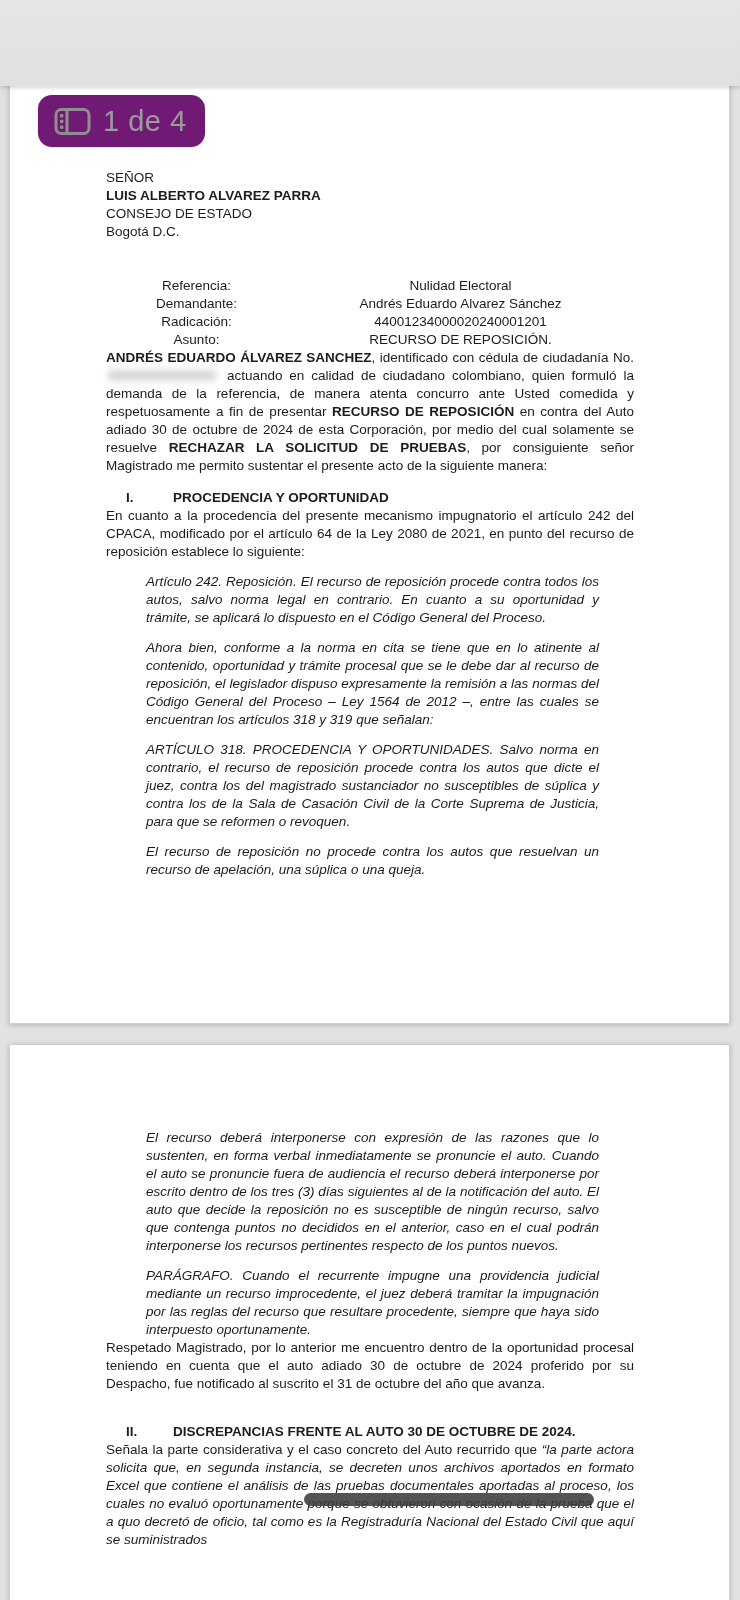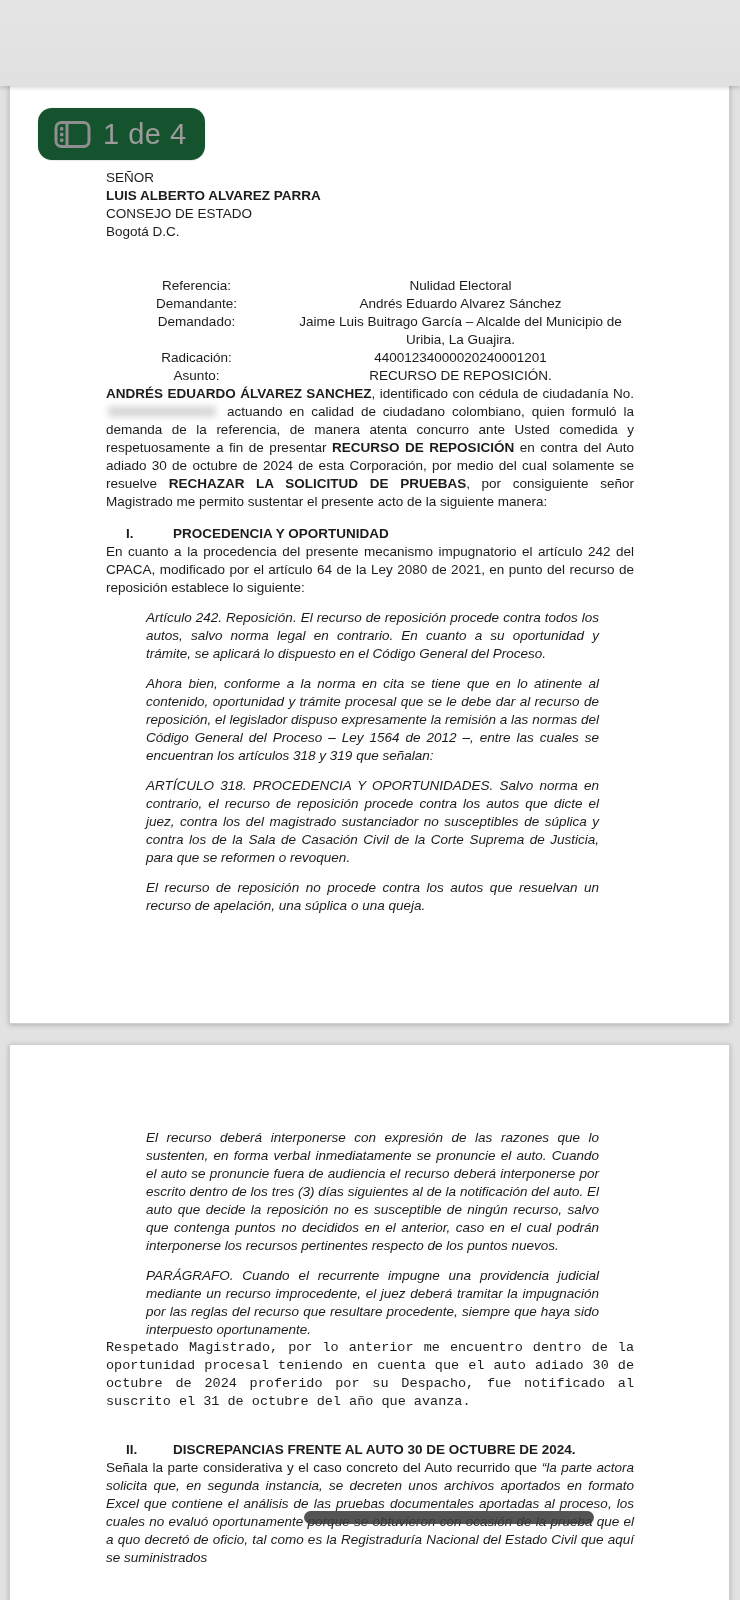--- a/index.html
+++ b/index.html
@@ -28,23 +28,23 @@
     box-shadow: 0 1px 5px rgba(0,0,0,0.22);
     box-sizing: border-box;
     z-index: 1;
   }
   #page-1 { top: 80px; height: 944px; }
   #page-2 { top: 1044px; height: 760px; }
   .page-inner { padding: 0 95px 0 96px; }
 
   
   .page-pill {
-    position: absolute; left: 38px; top: 108px;
+    position: absolute; left: 38px; top: 95px;
     height: 52px; min-width: 112px;
-    background: #14532d;
+    background: #701a75;
     border-radius: 14px;
     box-shadow: 0 0 0 1px rgba(0,0,0,0.03), 0 1px 2px rgba(0,0,0,0.06);
     display: flex; align-items: center;
     padding: 0 18px 0 16px; gap: 12px;
     z-index: 5;
     color: #9c9c9c;
   }
   .page-pill .pill-label {
     font-size: 29px; letter-spacing: 0.5px; color: #9c9c9c;
     white-space: nowrap;
@@ -82,21 +82,21 @@
   blockquote.quote {
     margin: 12px 35px 0 40px;
     font-style: italic;
     text-align: justify;
     line-height: 18px;
   }
   .q-gap { margin-top: 8px; }
   #page-2 blockquote.quote:first-child { margin-top: 84px; }
   .q-p2-first { margin-top: 84px !important; }
   .q-p2 { margin-top: 14px; }
-  .respetado { margin-top: 22px; font-family: Liberation Mono, monospace; }
+  .respetado { margin-top: 22px; }
   .closing { margin-top: 12px; }
   .italic { font-style: italic; }
 
   
   .marked { position: relative; font-style: italic; }
   .marked::after {
     content: "";
     position: absolute; left: -4px; right: -2px; top: -3px; height: 13px;
     background: #3c3c3c; opacity: 0.88;
     border-radius: 7px;
@@ -134,24 +134,20 @@
       </div>
 
       <div class="ref-table">
         <div class="ref-row">
           <div class="ref-label">Referencia:</div>
           <div class="ref-value">Nulidad Electoral</div>
         </div>
         <div class="ref-row">
           <div class="ref-label">Demandante:</div>
           <div class="ref-value">Andrés Eduardo Alvarez Sánchez</div>
-        </div>
-        <div class="ref-row">
-          <div class="ref-label">Demandado:</div>
-          <div class="ref-value">Jaime Luis Buitrago García – Alcalde del Municipio de Uribia, La Guajira.</div>
         </div>
         <div class="ref-row">
           <div class="ref-label">Radicación:</div>
           <div class="ref-value">44001234000020240001201</div>
         </div>
         <div class="ref-row">
           <div class="ref-label">Asunto:</div>
           <div class="ref-value">RECURSO DE REPOSICIÓN.</div>
         </div>
       </div>

